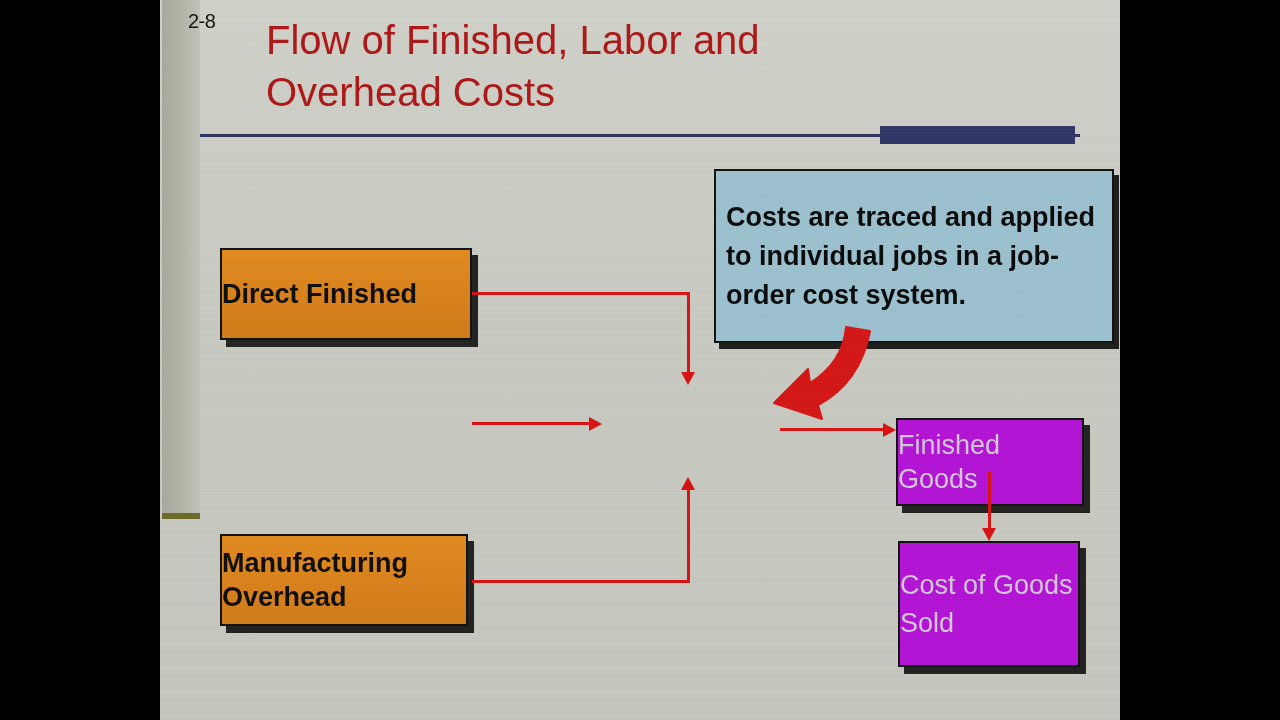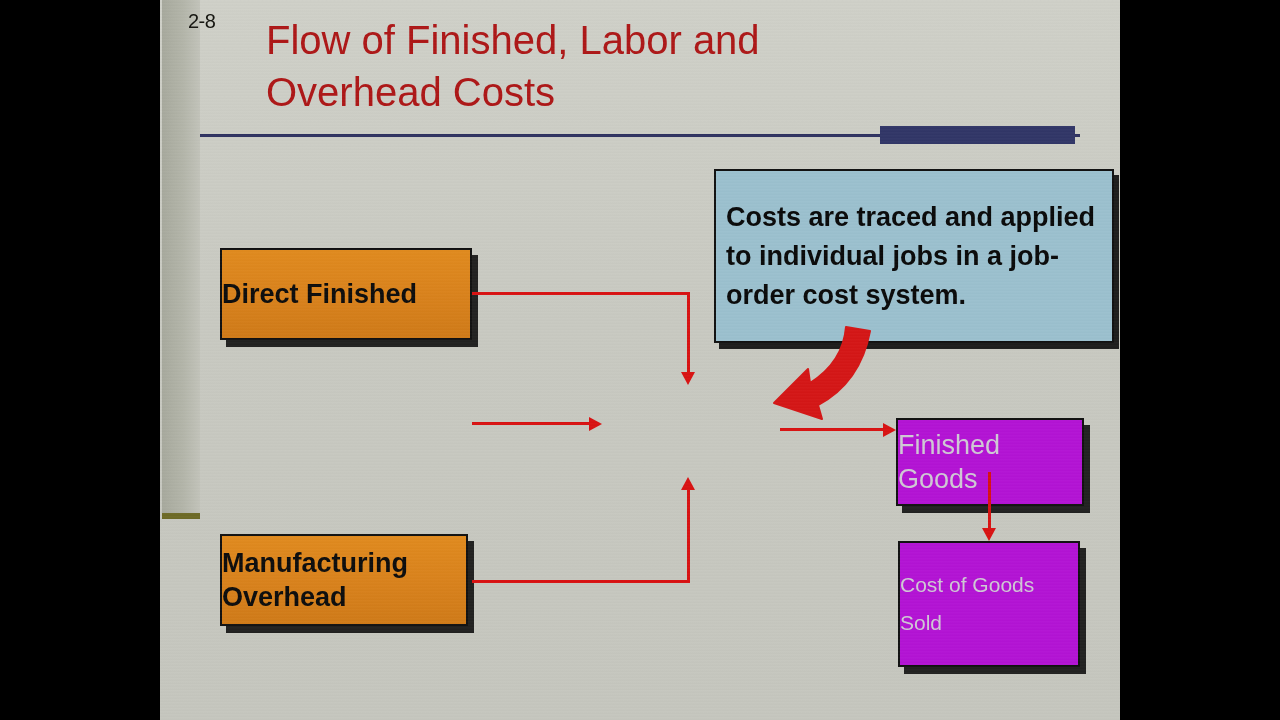--- a/index.html
+++ b/index.html
@@ -161,21 +161,21 @@
   #box-jobs {
     left: 443px; top: 386px; width: 175px; height: 88px;
     font-size: 35px;
   }
   #box-finished-goods {
     left: 736px; top: 382px; width: 188px; height: 88px;
     font-size: 27px; line-height: 34px; margin-top: 36px;
   }
   #box-cogs {
     left: 738px; top: 541px; width: 182px; height: 126px;
-    font-size: 21px; line-height: 38px;
+    font-size: 27px; line-height: 38px;
   }
   #box-callout {
     left: 554px; top: 169px; width: 400px; height: 174px;
     font-size: 27px; line-height: 39px;
     padding: 6px 10px;
     box-shadow: 5px 6px 0 rgba(10,10,10,0.9);
   }
 
   .box-text { display: block; width: 100%; }
 

